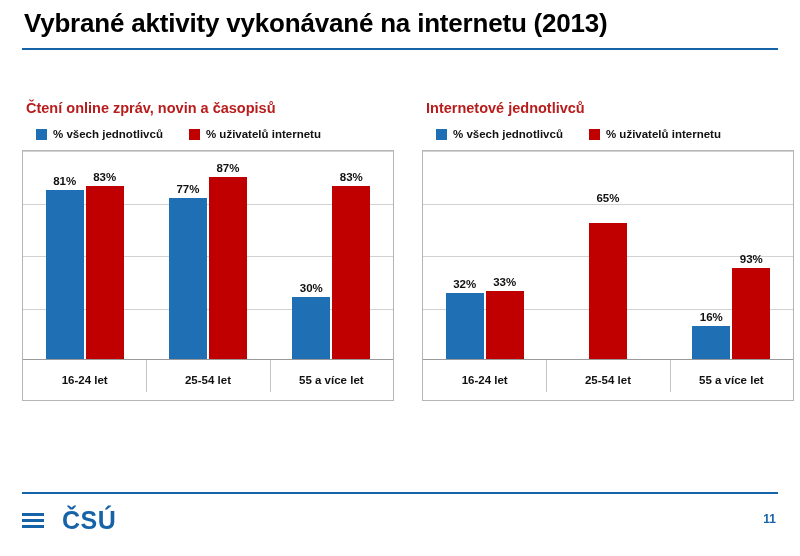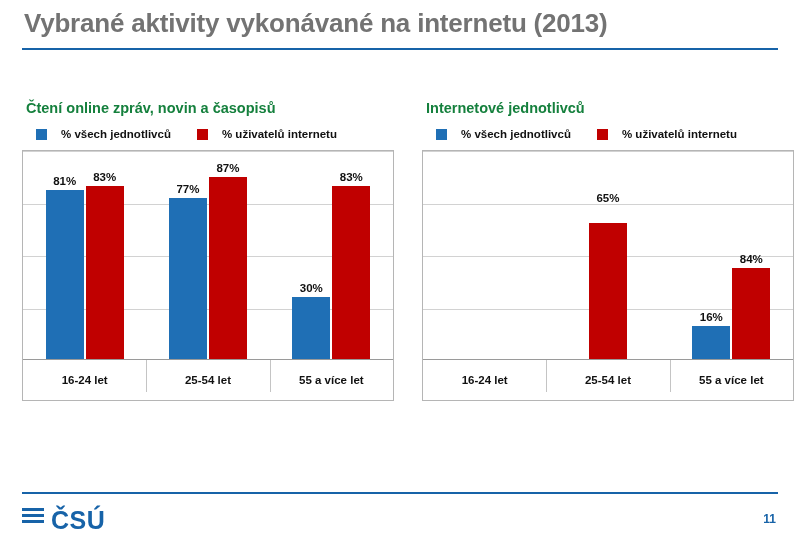--- a/index.html
+++ b/index.html
@@ -17,21 +17,21 @@
   .slide {
     position: absolute;
     inset: 0;
   }
   .page-title {
     position: absolute;
     left: 24px;
     top: 8px;
     font-size: 26px;
     font-weight: bold;
-    color: #737373;
+    color: #000000;
     letter-spacing: -0.2px;
   }
   .title-rule {
     position: absolute;
     left: 22px;
     top: 48px;
     width: 756px;
     height: 2px;
     background: #1763a8;
   }
@@ -42,37 +42,37 @@
     top: 100px;
     width: 372px;
     height: 340px;
   }
   .panel.left  { left: 22px; }
   .panel.right { left: 422px; }
 
   .panel-title {
     font-size: 14.5px;
     font-weight: bold;
-    color: #15803d;
+    color: #b91c1c;
     margin: 0 0 12px 4px;
   }
 
   .legend {
     display: flex;
     align-items: center;
     gap: 26px;
     margin: 0 0 10px 14px;
     font-size: 11.5px;
     font-weight: bold;
     color: #111111;
   }
   .legend-item {
     display: flex;
     align-items: center;
-    gap: 14px;
+    gap: 6px;
   }
   .legend-swatch {
     width: 11px;
     height: 11px;
     display: inline-block;
   }
 
   .plot {
     position: relative;
     height: 251px;
@@ -170,21 +170,22 @@
     top: 492px;
     width: 756px;
     height: 2px;
     background: #1763a8;
   }
   .logo {
     position: absolute;
     left: 22px;
     top: 508px;
     display: flex;
-    gap: 7px;
+    align-items: center;
+    gap: 18px;
   }
   .logo-bars {
     display: flex;
     flex-direction: column;
     gap: 3px;
   }
   .logo-bars span {
     display: block;
     background: #1763a8;
     height: 3px;
@@ -294,34 +295,42 @@
         <span>% uživatelů internetu</span>
       </div>
     </div>
     <div class="plot">
         <div class="gridline" style="top: 0px;"></div>
         <div class="gridline" style="top: 52.5px;"></div>
         <div class="gridline" style="top: 105px;"></div>
         <div class="gridline" style="top: 157.5px;"></div>
       <div class="groups">
           <div class="group">
+            <div class="bar-wrap">
+              <div class="bar-label" style="bottom: 70px;">32%</div>
+              <div class="bar" style="height: 67px; background: rgb(31, 111, 181);"></div>
+            </div>
+            <div class="bar-wrap">
+              <div class="bar-label" style="bottom: 72px;">33%</div>
+              <div class="bar" style="height: 69px; background: rgb(192, 0, 0);"></div>
+            </div>
           </div>
           <div class="group">
             <div class="bar-wrap">
               <div class="bar-label" style="bottom: 156px;">65%</div>
               <div class="bar" style="height: 137px; background: rgb(192, 0, 0);"></div>
             </div>
           </div>
           <div class="group">
             <div class="bar-wrap">
               <div class="bar-label" style="bottom: 37px; text-align: center;">16%</div>
               <div class="bar" style="height: 34px; background: rgb(31, 111, 181);"></div>
             </div>
             <div class="bar-wrap">
-              <div class="bar-label" style="bottom: 95px;">84%</div>
+              <div class="bar-label" style="bottom: 95px;">93%</div>
               <div class="bar" style="height: 92px; background: rgb(192, 0, 0);"></div>
             </div>
           </div>
         </div>
       <div class="axis-baseline"></div>
       <div class="cat-axis">
           <div class="cat-cell">
             <span>16-24 let</span>
           </div>
           <div class="cat-cell">

